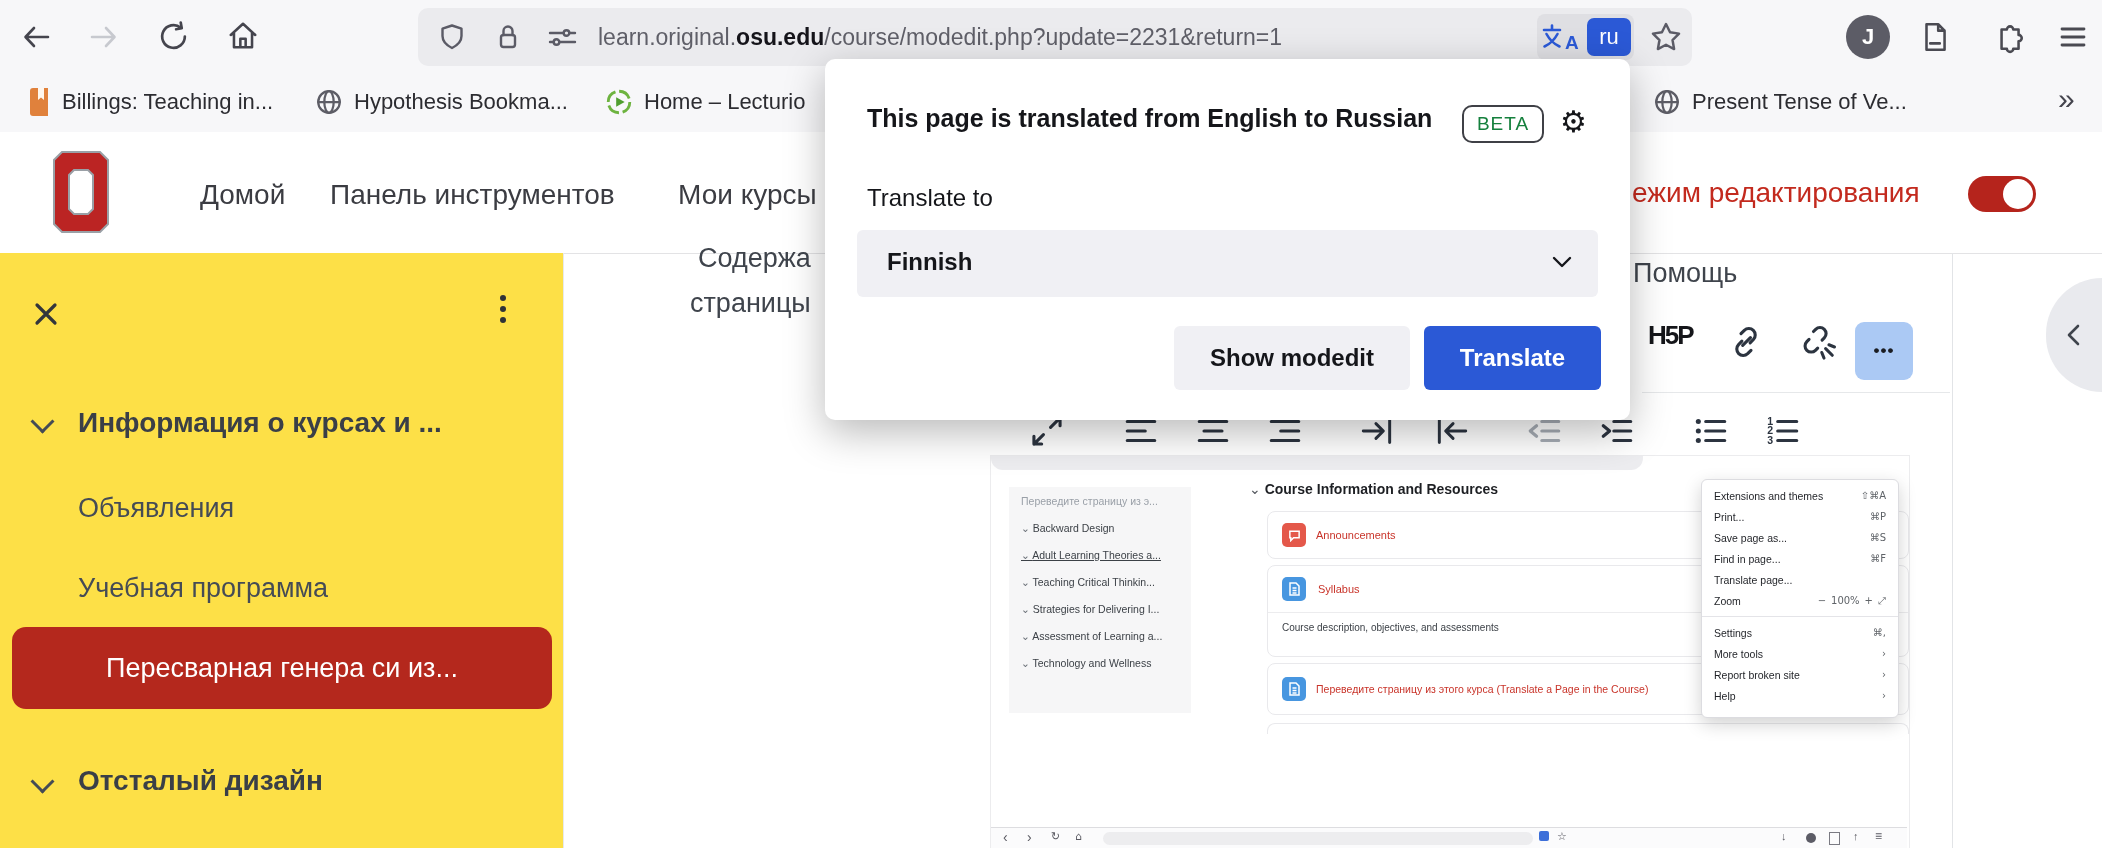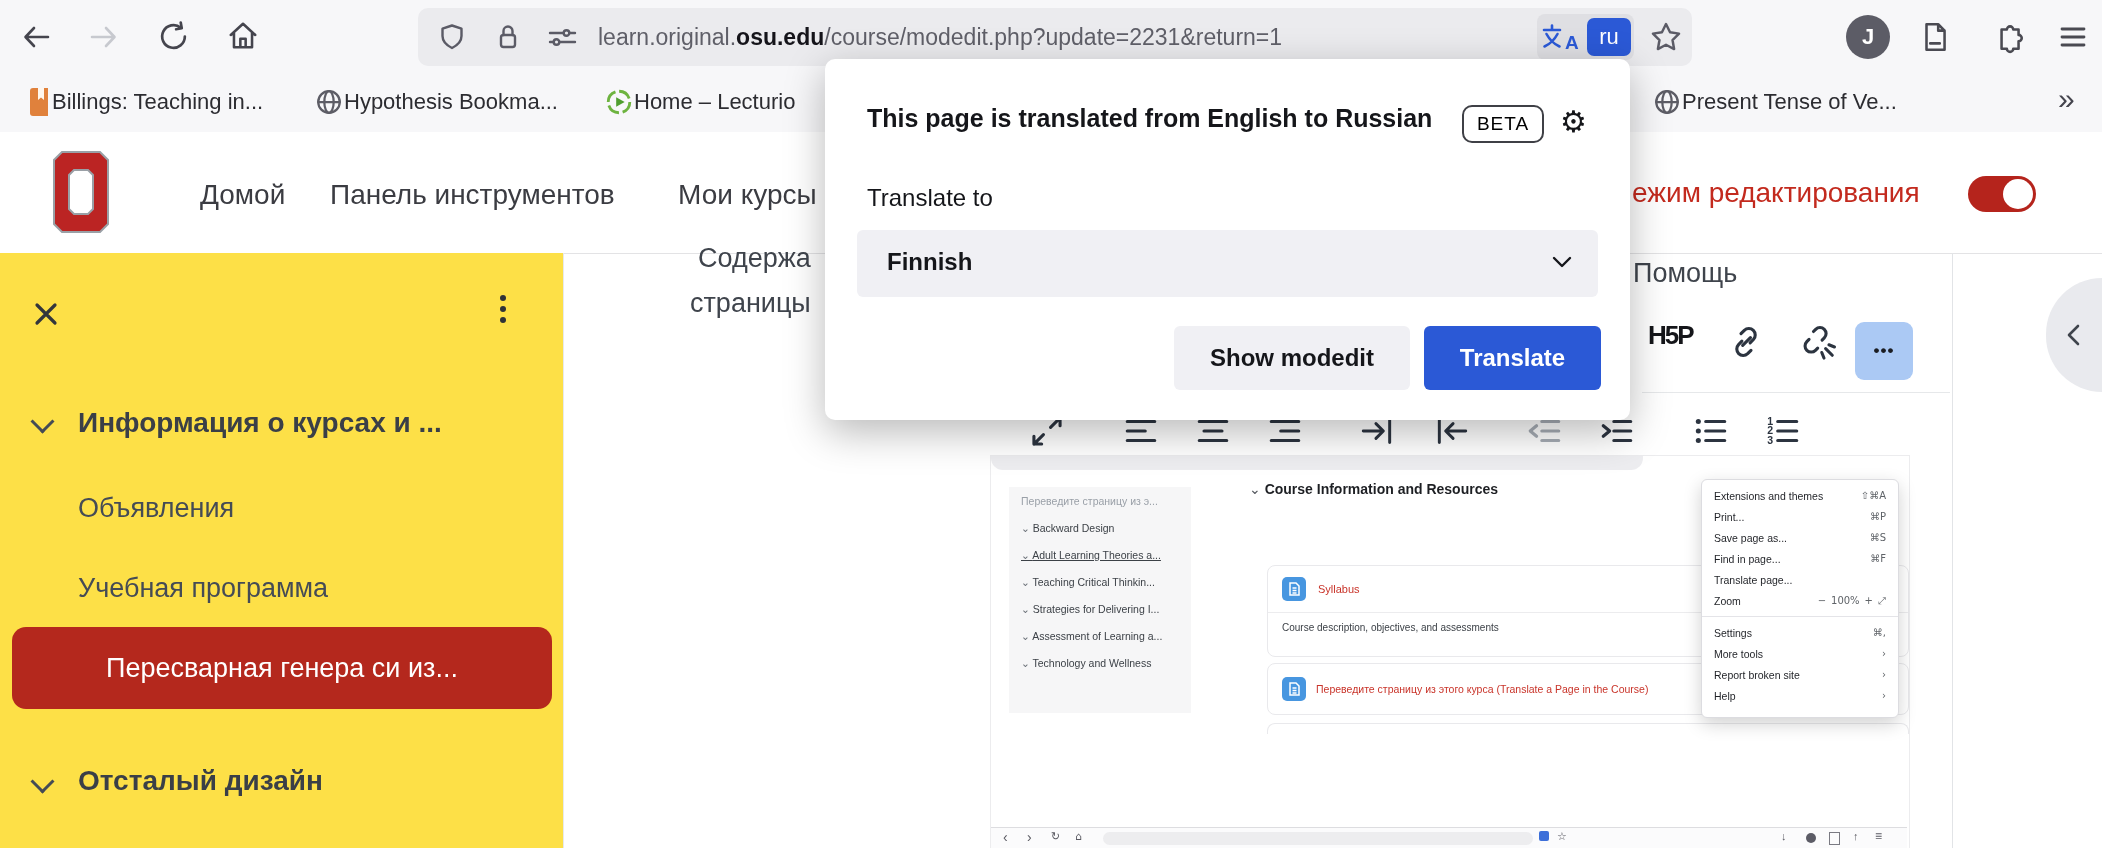--- a/index.html
+++ b/index.html
@@ -6,21 +6,21 @@
   .screen{position:relative;width:2102px;height:848px;overflow:hidden;
     font-family:"Liberation Sans",sans-serif;background:#ffffff;}
   .abs{position:absolute;}
   svg{display:block;}
   .stroke{fill:none;stroke:currentColor;stroke-width:2.4;stroke-linecap:round;stroke-linejoin:round;}
   
   .toolbar{left:0;top:0;width:2102px;height:74px;background:#f7f7f9;}
   .bookmarksbar{left:0;top:74px;width:2102px;height:58px;background:#f7f7f9;border-bottom:1px solid #d7d7db;}
   .urlbar{left:418px;top:8px;width:1274px;height:58px;background:#ebebee;border-radius:10px;}
   .chromeico{color:#4f4f59;}
-  .bm{display:flex;align-items:center;gap:0;font-size:22px;color:#2c2c31;}
+  .bm{display:flex;align-items:center;gap:10px;font-size:22px;color:#2c2c31;}
   
   .siteheader{left:0;top:132px;width:2102px;height:121px;background:#ffffff;border-bottom:1px solid #e3e3e5;}
   .nav{font-size:28px;color:#3b3c42;}
   
   .sidebar{left:0;top:253px;width:563px;height:595px;background:#fde047;border-right:1px solid #e7e9eb;}
   .sideitem{font-size:27px;color:#454b55;}
   .sidebold{font-size:28px;font-weight:700;color:#3a3f47;}
   .chev{display:inline-block;width:14px;height:14px;border-left:3px solid #454b55;border-bottom:3px solid #454b55;transform:rotate(-45deg);}
   
   .popup{left:825px;top:59px;width:805px;height:361px;background:#ffffff;border-radius:10px;
@@ -306,20 +306,30 @@
       <div class="minitext" style="padding:8px 0 0 12px;height:19px;"><span style="color:#6a7077">⌄ </span><span>Teaching Critical Thinkin...</span></div>
       <div class="minitext" style="padding:8px 0 0 12px;height:19px;"><span style="color:#6a7077">⌄ </span><span>Strategies for Delivering I...</span></div>
       <div class="minitext" style="padding:8px 0 0 12px;height:19px;"><span style="color:#6a7077">⌄ </span><span>Assessment of Learning a...</span></div>
       <div class="minitext" style="padding:8px 0 0 12px;height:19px;"><span style="color:#6a7077">⌄ </span><span>Technology and Wellness</span></div>
     </div>
 
     <div class="abs" style="left:258px;top:25px;font-size:14px;font-weight:700;color:#1d1f23;">
       <span style="font-weight:400;color:#55595f">⌄ </span><span>Course Information and Resources</span>
     </div>
 
+    <div class="card" style="top:55px;height:46px;">
+      <div style="display:flex;align-items:center;gap:10px;padding:11px 0 0 14px;">
+        <div class="rs" style="background:#e4584a;">
+          <svg width="13" height="13" viewBox="0 0 14 14" style="stroke:#fff;fill:none;stroke-width:1.6">
+              <path d="M2 2.5 h10 v7 h-6 l-3 3 v-3 h-1 z"></path>
+            </svg>
+        </div>
+        <span class="minired" style="font-size:11px;">Announcements</span>
+      </div>
+    </div>
 
     <div class="card" style="top:109px;height:90px;">
       <div style="display:flex;align-items:center;gap:12px;padding:11px 0 0 14px;">
         <div class="rs" style="background:#4796e0;">
           <svg width="12" height="14" viewBox="0 0 12 14" style="stroke:#fff;fill:none;stroke-width:1.5">
               <path d="M2 1 h6 l3 3 v9 H2 z M4.5 6 h4 M4.5 8.5 h4 M4.5 11 h4"></path>
             </svg>
         </div>
         <span class="minired" style="font-size:11px;">Syllabus</span>
       </div>
@@ -394,21 +404,21 @@
       <span class="abs" style="left:790px;top:2px;font-size:11px;">↓</span>
       <span class="abs" style="left:815px;top:5px;width:10px;height:10px;background:#5c5c66;border-radius:50%;"></span>
       <span class="abs" style="left:838px;top:4px;width:9px;height:11px;border:1px solid #7a7a82;"></span>
       <span class="abs" style="left:862px;top:2px;font-size:11px;">↑</span>
       <span class="abs" style="left:884px;top:1px;font-size:12px;">≡</span>
     </div>
   </div>
 
   <div class="abs popup">
     <div class="abs" style="left:42px;top:45px;font-size:25px;font-weight:700;color:#15161a;white-space:nowrap;">This page is translated from English to Russian</div>
-    <div class="abs" style="left:637px;top:46px;width:78px;height:34px;border:2.5px solid #3f4046;border-radius:10px;display:flex;align-items:center;justify-content:center;font-size:19px;letter-spacing:1px;color:#000000;">BETA</div>
+    <div class="abs" style="left:637px;top:46px;width:78px;height:34px;border:2.5px solid #3f4046;border-radius:10px;display:flex;align-items:center;justify-content:center;font-size:19px;letter-spacing:1px;color:#15803d;">BETA</div>
     <div class="abs" style="left:735px;top:48px;color:#15161a;font-size:30px;line-height:30px;font-family:'DejaVu Sans',sans-serif;">⚙</div>
 
     <div class="abs" style="left:42px;top:125px;font-size:24px;color:#15161a;">Translate to</div>
 
     <div class="abs" style="left:32px;top:171px;width:741px;height:67px;background:#f0f0f4;border-radius:6px;">
       <span class="abs" style="left:30px;top:18px;font-size:24px;font-weight:700;color:#15161a;">Finnish</span>
       <span class="abs" style="left:693px;top:24px;">
           <svg width="24" height="16" viewBox="0 0 24 16" class="stroke" style="stroke-width:2.4;color:#15161a">
             <path d="M4 4 l8 8 8 -8"></path>
           </svg>

